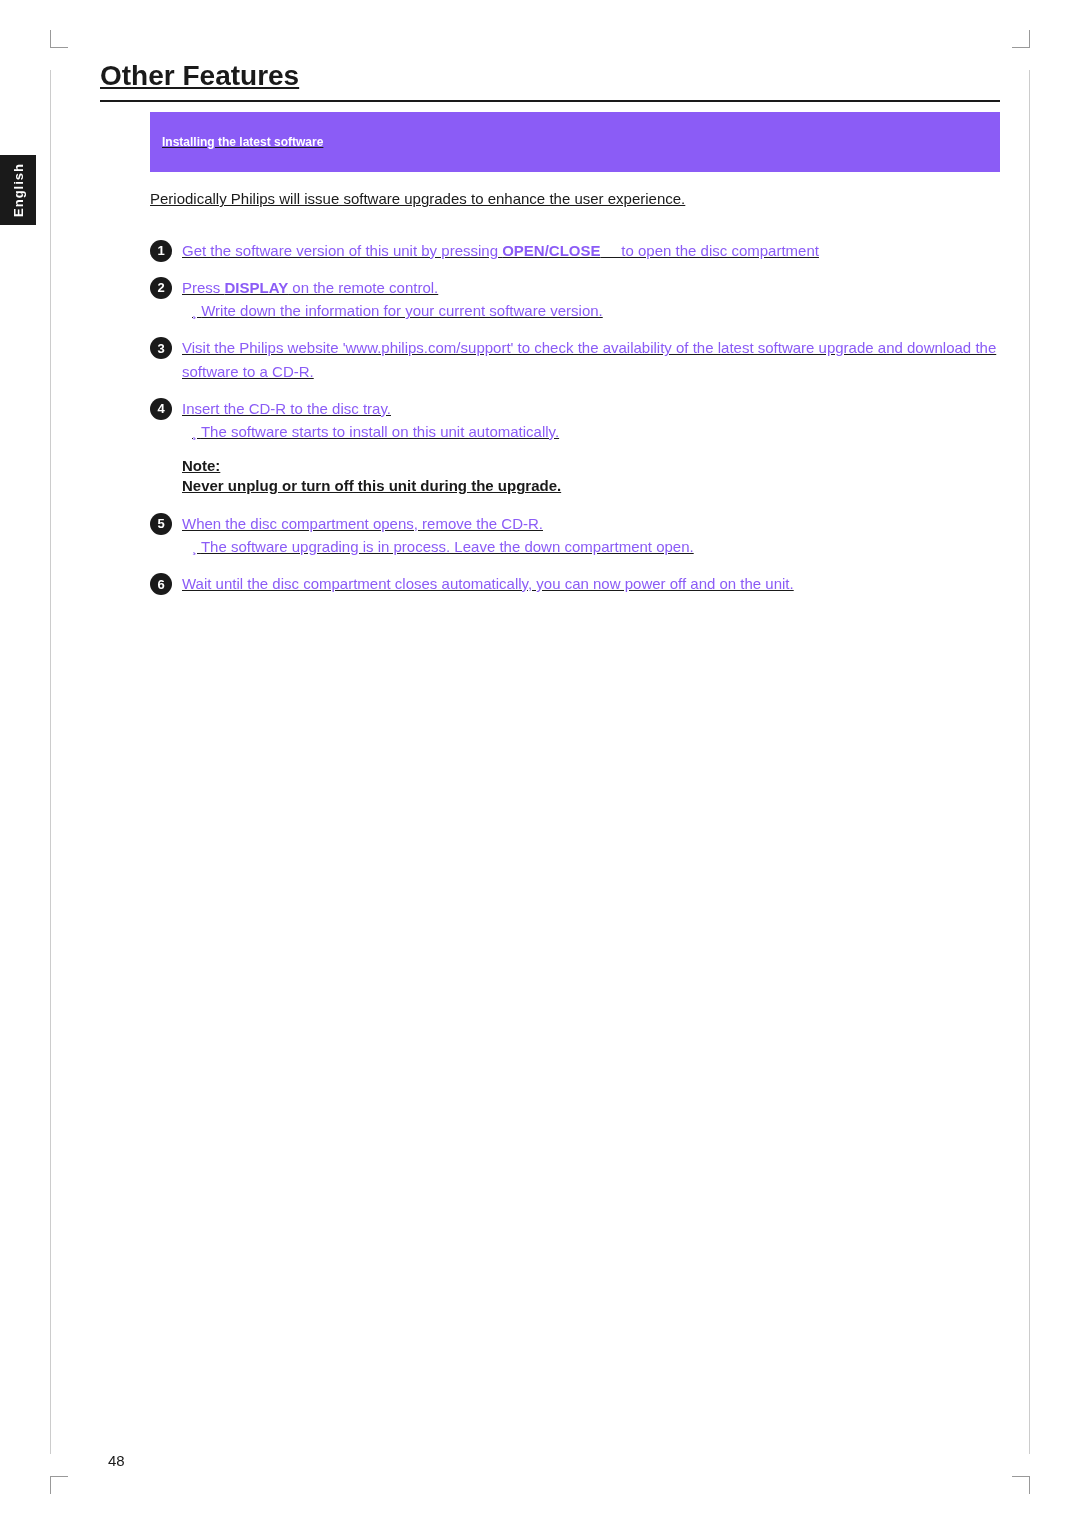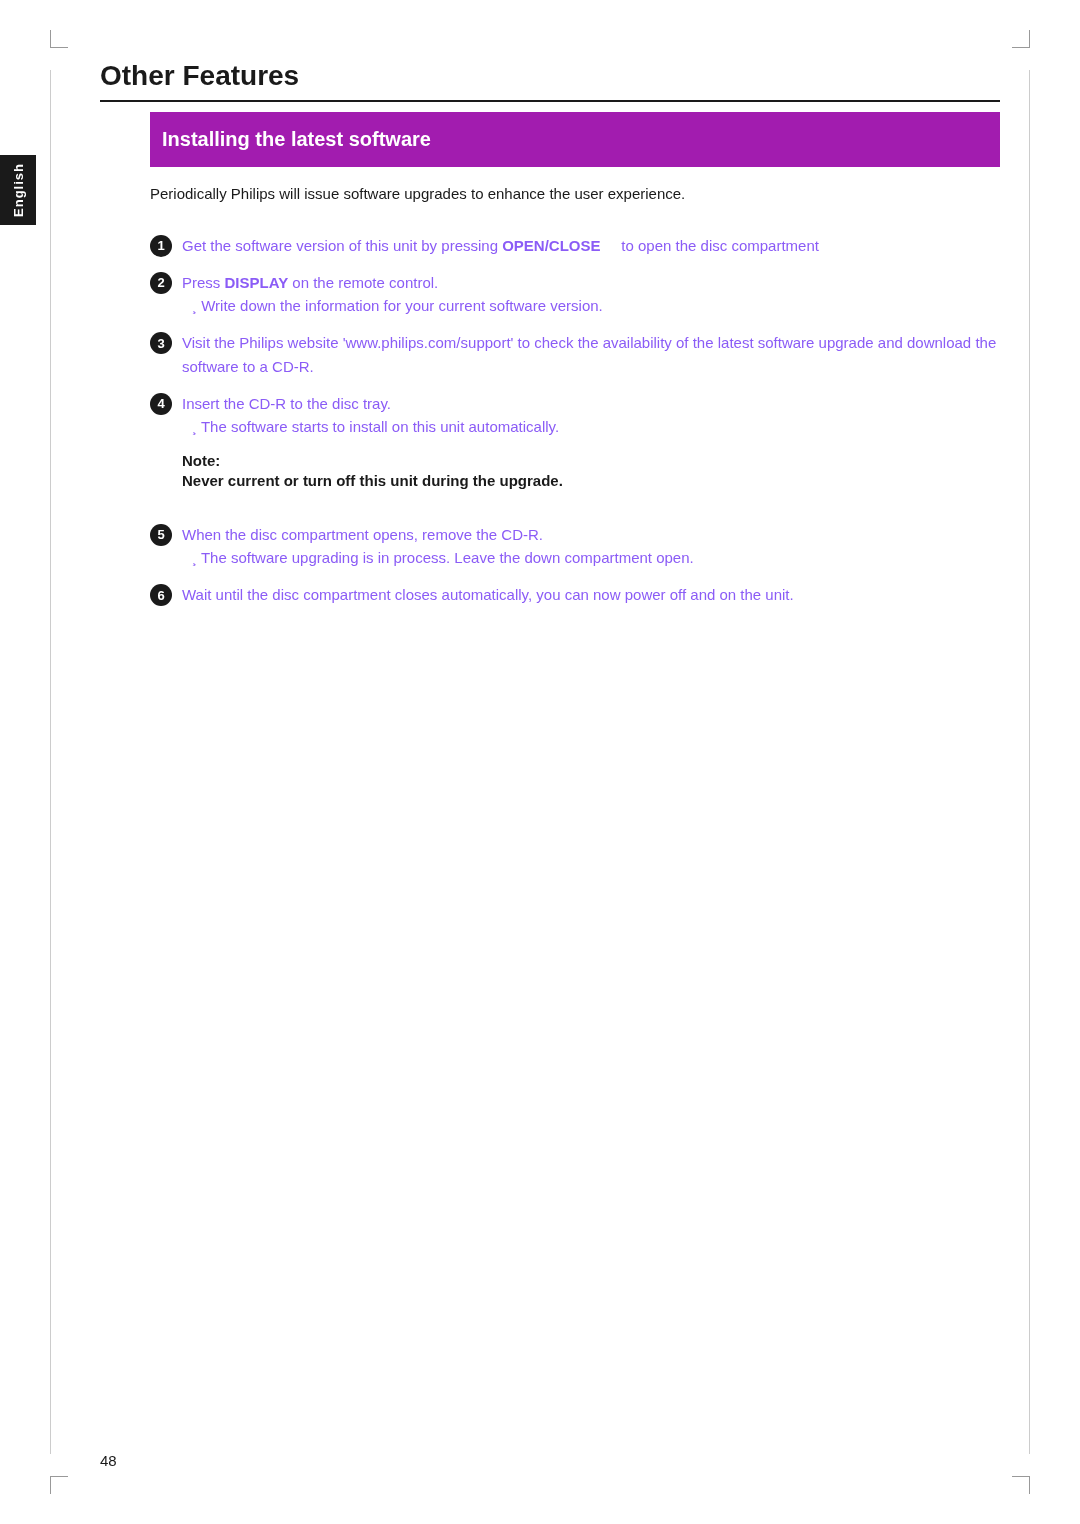--- a/index.html
+++ b/index.html
@@ -17,20 +17,21 @@
       color: #1a1a1a;
       position: relative;
       overflow: hidden;
     }
 
     .page-container {
       width: 100%;
       height: 100%;
       position: relative;
       padding: 60px 80px 60px 100px;
+      text-decoration: underline;
     }
 
     
     .corner-mark {
       position: absolute;
       width: 18px;
       height: 18px;
       border-color: #999;
       border-style: solid;
     }
@@ -70,25 +71,25 @@
       border-bottom: 2px solid #1a1a1a;
     }
 
     
     .main-content {
       margin-left: 50px;
     }
 
     
     .section-header {
-      background: #a21caf;
+      background: #8b5cf6;
       color: #ffffff;
-      font-size: 20px;
-      font-weight: bold;
-      padding: 16px 12px;
+      font-size: 12px;
+      font-weight: bold;
+      padding: 23px 12px;
       margin-bottom: 16px;
       margin-top: 4px;
     }
 
     
     .intro-text {
       font-size: 15px;
       line-height: 1.5;
       margin-bottom: 28px;
       color: #1a1a1a;
@@ -131,39 +132,39 @@
     }
 
     .sub-note::before {
       content: "¸ ";
     }
 
     
     .note-section {
       margin-left: 32px;
       margin-top: 2px;
-      margin-bottom: 30px;
+      margin-bottom: 14px;
     }
 
     .note-label {
       font-weight: bold;
       font-size: 15px;
     }
 
     .note-text {
       font-weight: bold;
       font-size: 15px;
       line-height: 1.55;
     }
 
     
     .page-number {
       position: absolute;
       bottom: 55px;
-      left: 100px;
+      left: 108px;
       font-size: 15px;
       color: #1a1a1a;
     }
 
     
     .left-line {
       position: absolute;
       left: 50px;
       top: 70px;
       bottom: 70px;
@@ -231,21 +232,21 @@
     <div class="step">
       <span class="step-number">4</span>
       <div class="step-content">
         Insert the CD-R to the disc tray.
         <span class="sub-note">The software starts to install on this unit automatically.</span>
       </div>
     </div>
 
     <div class="note-section">
       <div class="note-label">Note:</div>
-      <div class="note-text">Never current or turn off this unit during the upgrade.</div>
+      <div class="note-text">Never unplug or turn off this unit during the upgrade.</div>
     </div>
 
     <div class="step">
       <span class="step-number">5</span>
       <div class="step-content">
         When the disc compartment opens, remove the CD-R.
         <span class="sub-note">The software upgrading is in process. Leave the down compartment open.</span>
       </div>
     </div>
 

